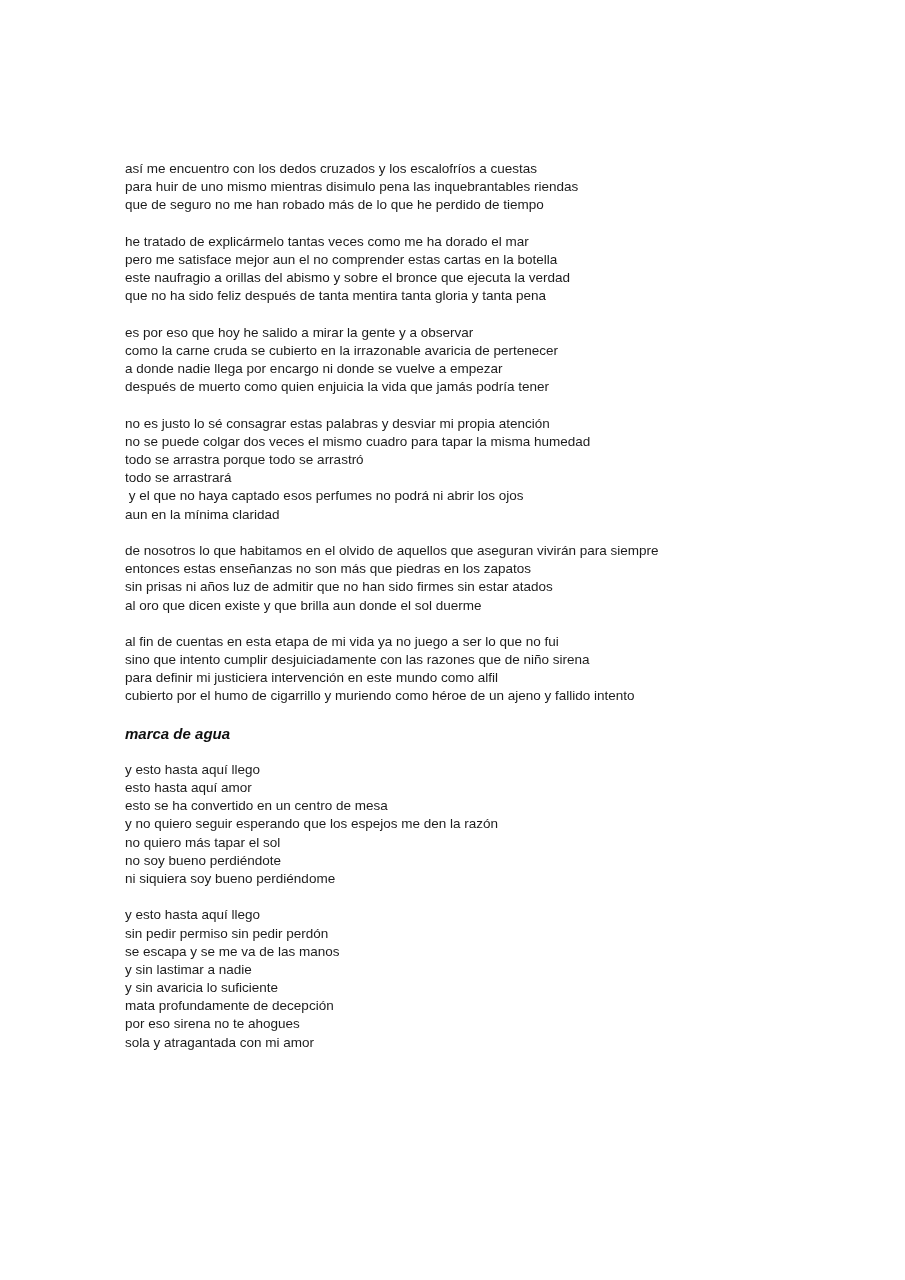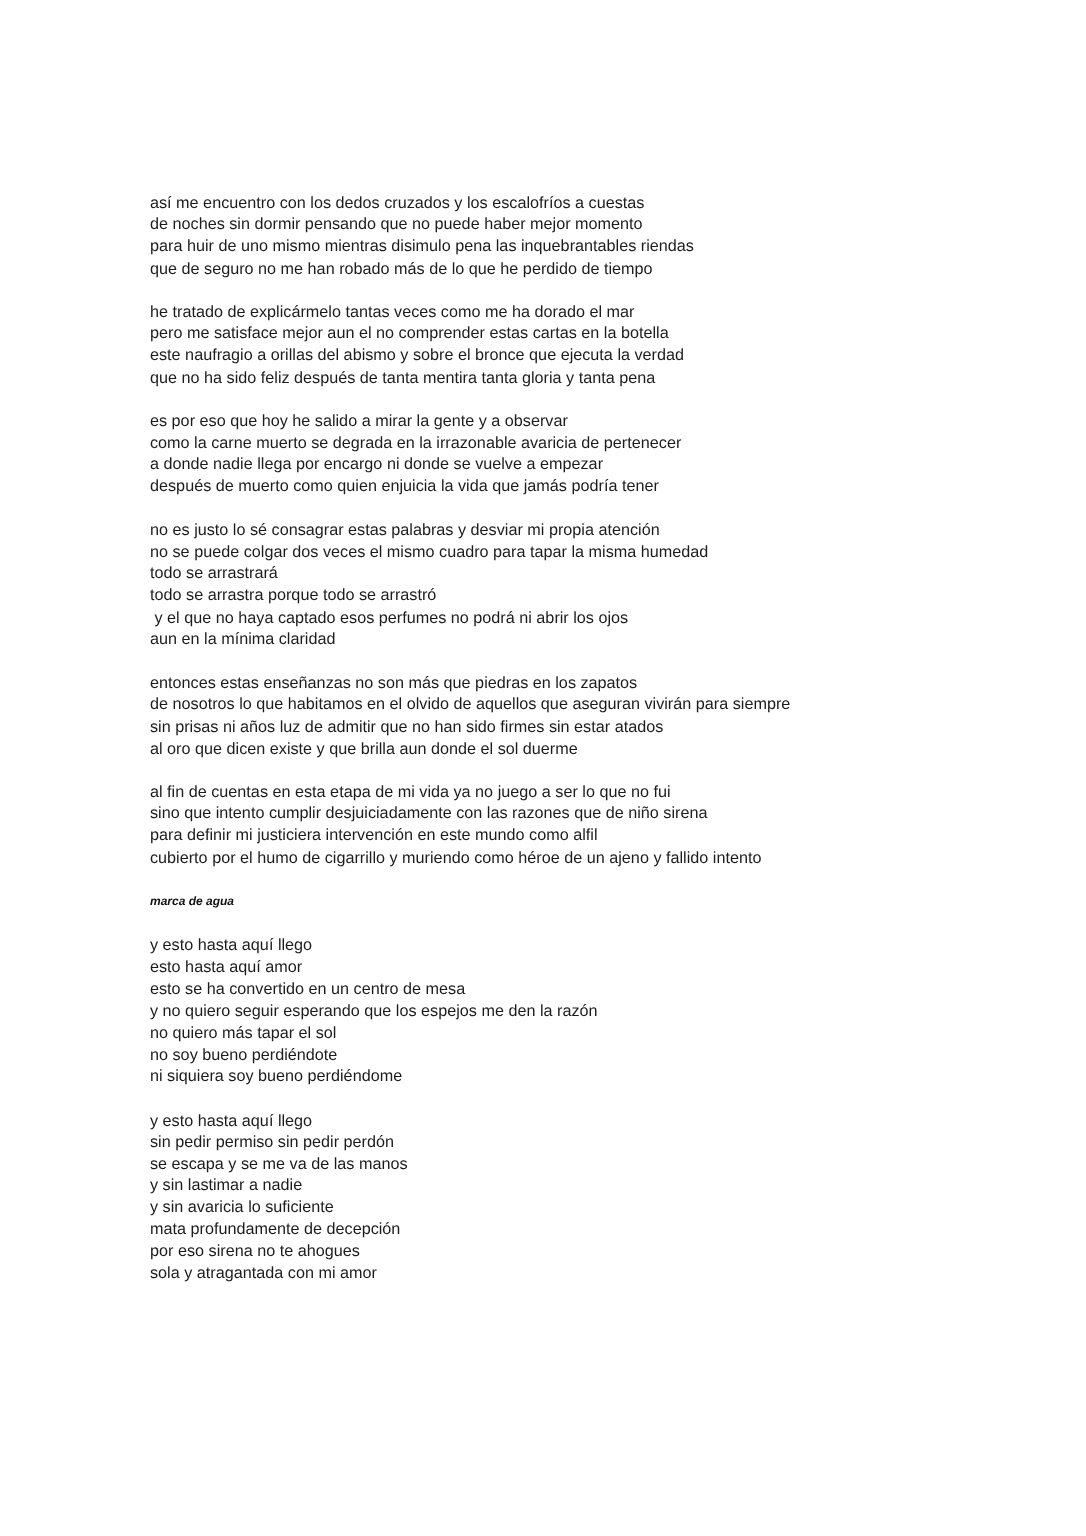--- a/index.html
+++ b/index.html
@@ -29,62 +29,61 @@
   }
   .line {
     height: 18.2px;
     line-height: 18.2px;
     white-space: pre;
     font-size: 13.5px;
     color: #1c1c1c;
   }
   .section-heading {
     margin: 18.2px 0 17px 0;
-    font-size: 10px;
+    font-size: 15px;
     line-height: 20px;
     font-weight: bold;
     font-style: italic;
     color: #111111;
     white-space: pre;
   }
 </style>
 </head>
 <body>
 
 <div class="page">
   <div class="text-block">
       <div class="stanza">
         <div class="line">así me encuentro con los dedos cruzados y los escalofríos a cuestas</div>
-        <div class="line">de noches sin dormir pensando que no puede haber mejor momento</div>
         <div class="line">para huir de uno mismo mientras disimulo pena las inquebrantables riendas</div>
         <div class="line">que de seguro no me han robado más de lo que he perdido de tiempo</div>
       </div>
       <div class="stanza">
         <div class="line">he tratado de explicármelo tantas veces como me ha dorado el mar</div>
         <div class="line">pero me satisface mejor aun el no comprender estas cartas en la botella</div>
         <div class="line">este naufragio a orillas del abismo y sobre el bronce que ejecuta la verdad</div>
         <div class="line">que no ha sido feliz después de tanta mentira tanta gloria y tanta pena</div>
       </div>
       <div class="stanza">
         <div class="line">es por eso que hoy he salido a mirar la gente y a observar</div>
-        <div class="line">como la carne muerto se degrada en la irrazonable avaricia de pertenecer</div>
+        <div class="line">como la carne cruda se cubierto en la irrazonable avaricia de pertenecer</div>
         <div class="line">a donde nadie llega por encargo ni donde se vuelve a empezar</div>
         <div class="line">después de muerto como quien enjuicia la vida que jamás podría tener</div>
       </div>
       <div class="stanza">
         <div class="line">no es justo lo sé consagrar estas palabras y desviar mi propia atención</div>
         <div class="line">no se puede colgar dos veces el mismo cuadro para tapar la misma humedad</div>
+        <div class="line">todo se arrastra porque todo se arrastró</div>
         <div class="line">todo se arrastrará</div>
-        <div class="line">todo se arrastra porque todo se arrastró</div>
         <div class="line"> y el que no haya captado esos perfumes no podrá ni abrir los ojos</div>
         <div class="line">aun en la mínima claridad</div>
       </div>
       <div class="stanza">
+        <div class="line">de nosotros lo que habitamos en el olvido de aquellos que aseguran vivirán para siempre</div>
         <div class="line">entonces estas enseñanzas no son más que piedras en los zapatos</div>
-        <div class="line">de nosotros lo que habitamos en el olvido de aquellos que aseguran vivirán para siempre</div>
         <div class="line">sin prisas ni años luz de admitir que no han sido firmes sin estar atados</div>
         <div class="line">al oro que dicen existe y que brilla aun donde el sol duerme</div>
       </div>
       <div class="stanza">
         <div class="line">al fin de cuentas en esta etapa de mi vida ya no juego a ser lo que no fui</div>
         <div class="line">sino que intento cumplir desjuiciadamente con las razones que de niño sirena</div>
         <div class="line">para definir mi justiciera intervención en este mundo como alfil</div>
         <div class="line">cubierto por el humo de cigarrillo y muriendo como héroe de un ajeno y fallido intento</div>
       </div>
       <div class="section-heading">marca de agua</div>

